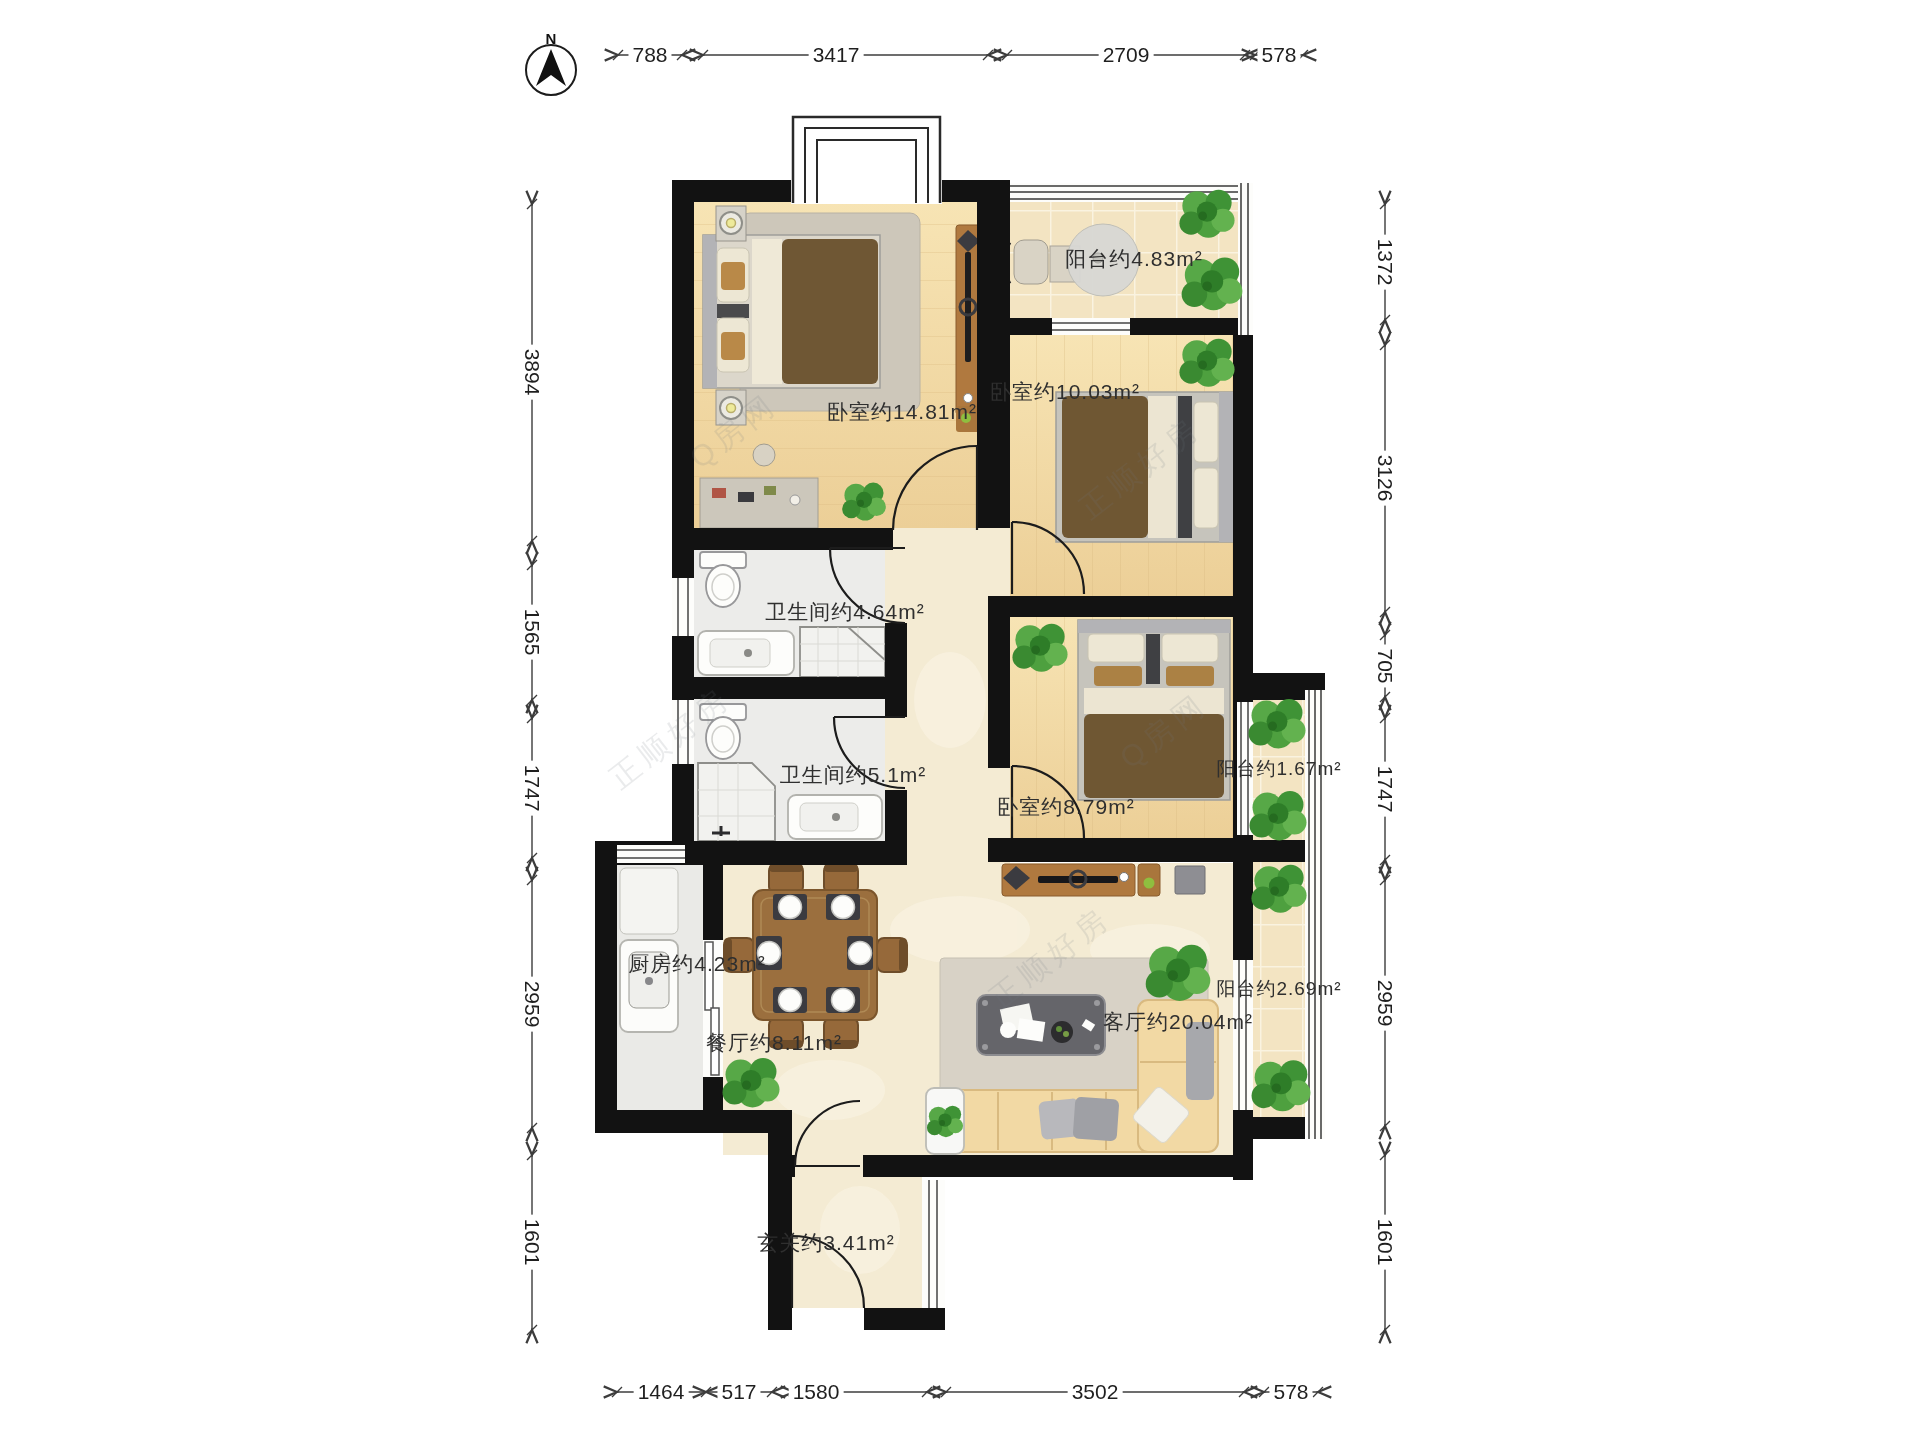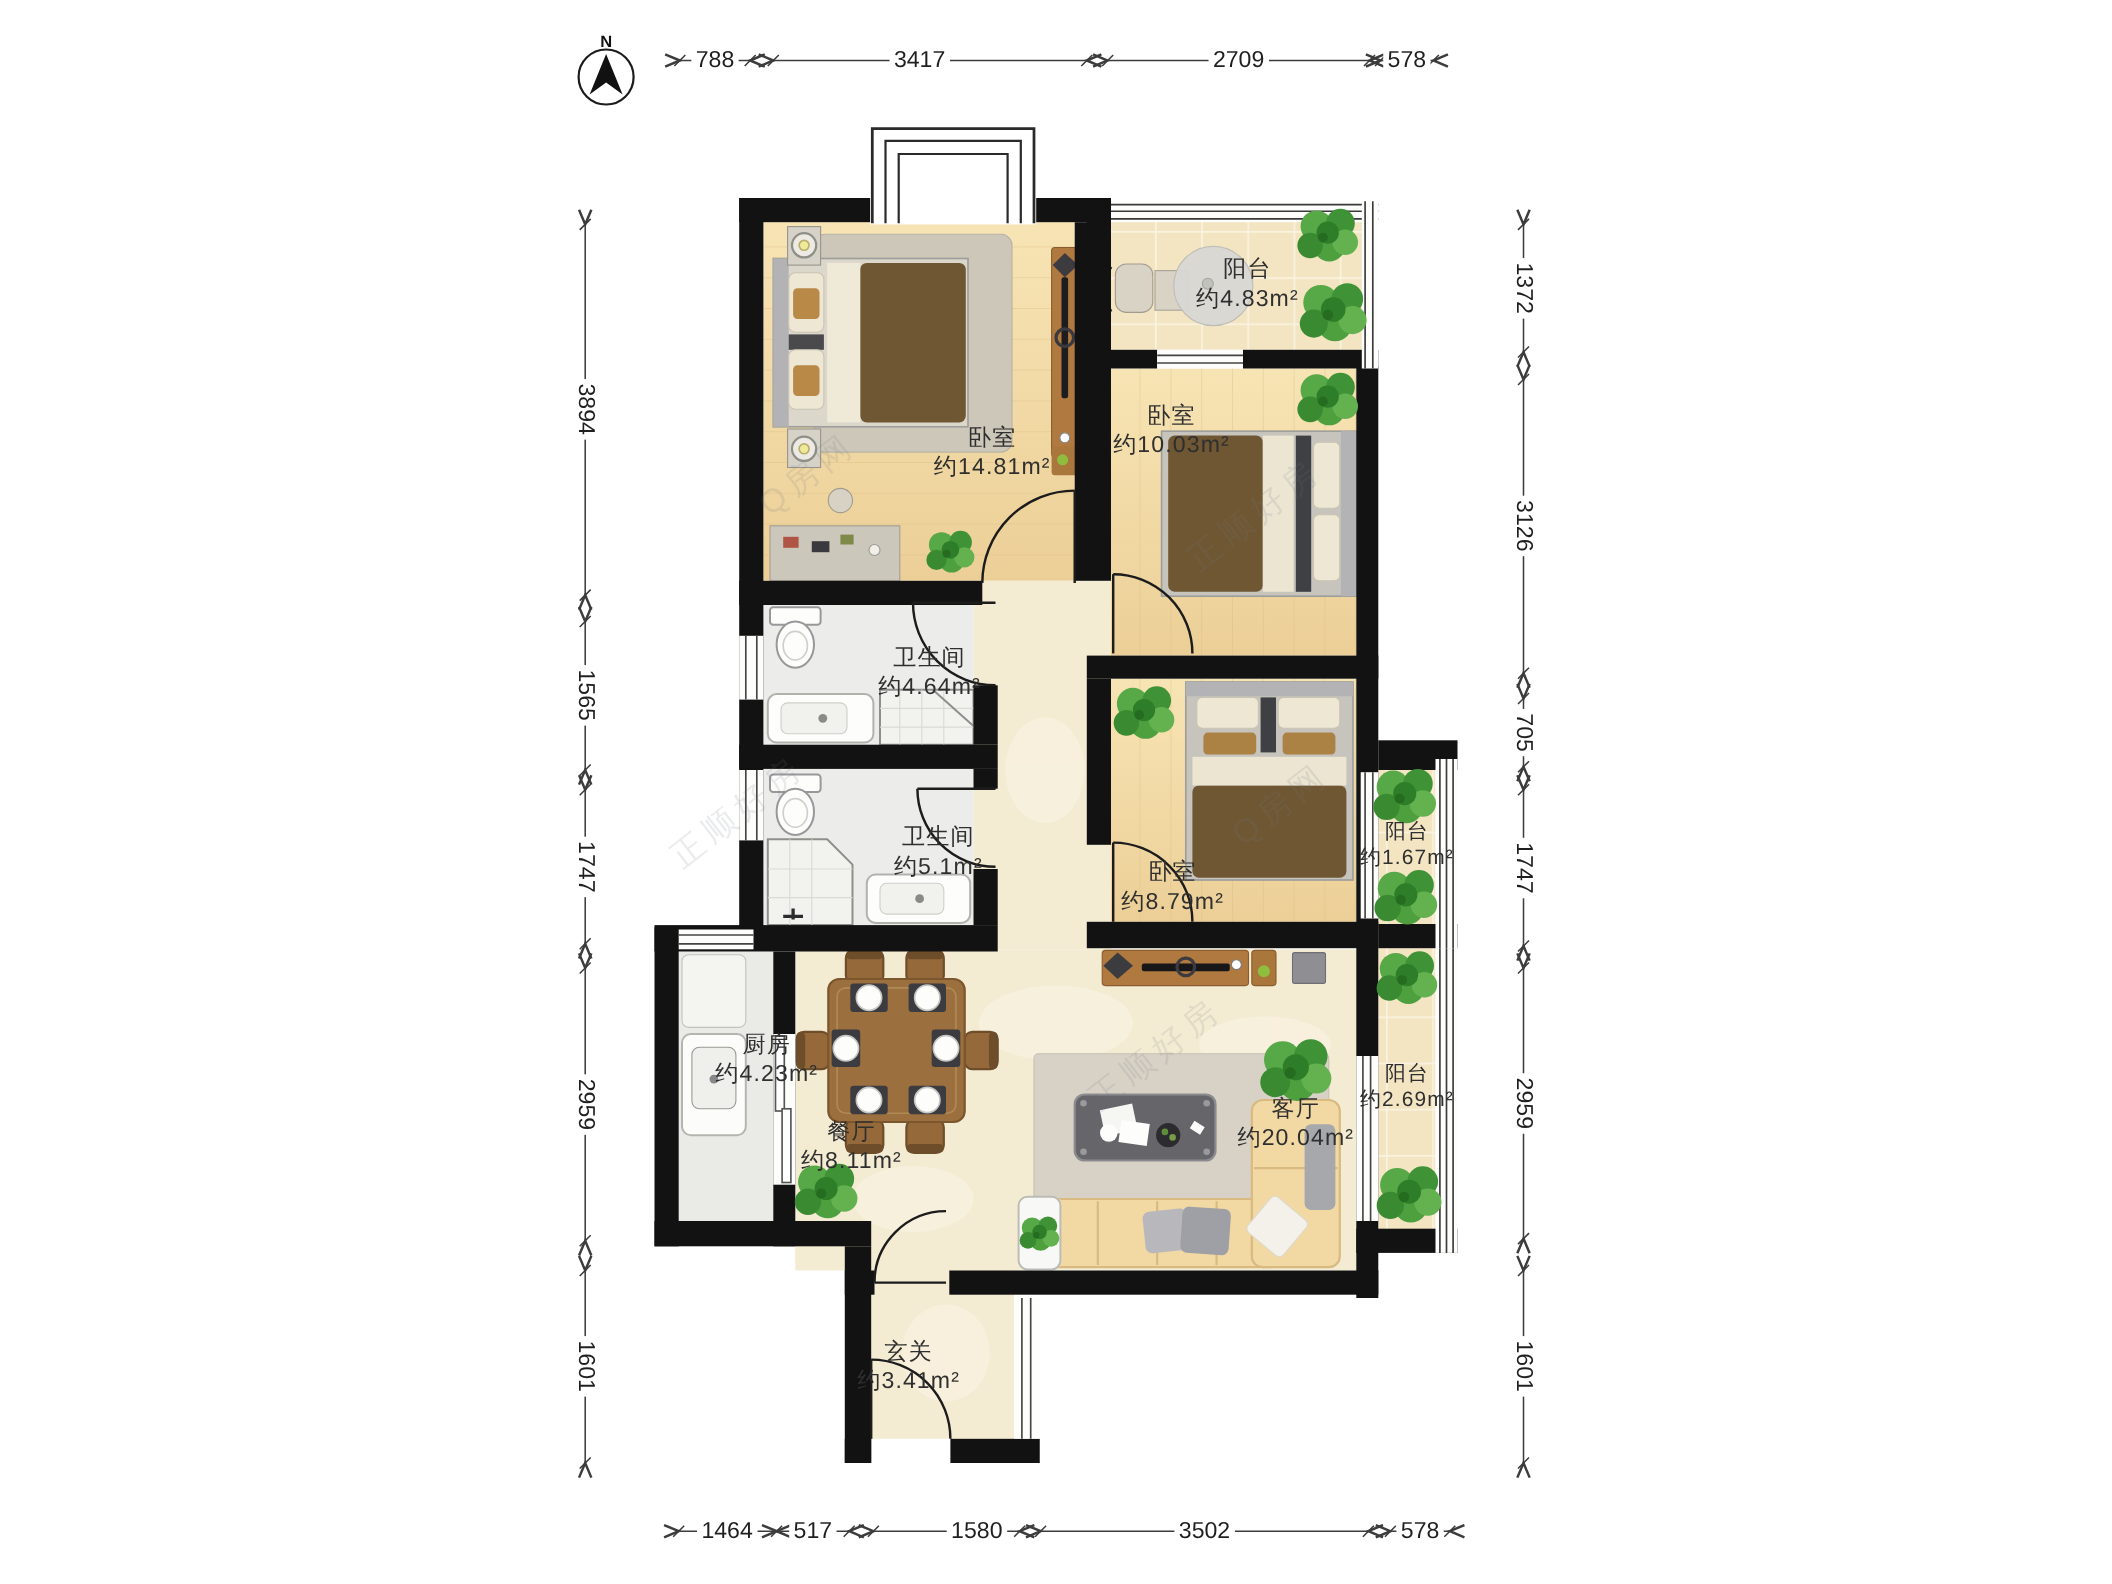--- a/index.html
+++ b/index.html
@@ -1,19 +1,19 @@
 <!DOCTYPE html>
 <html><head>
 <meta charset="utf-8">
 <style>
   html,body{margin:0;padding:0;background:#fff;}
   body{font-family:"Liberation Sans",sans-serif;}
   #stage{position:relative;width:1920px;height:1440px;background:#fff;overflow:hidden;}
   #plan-svg{position:absolute;left:0;top:0;}
-  .rlabel{position:absolute;transform:translate(-50%,-50%);display:flex;flex-direction:column;
+  .rlabel{position:absolute;transform:translate(-50%,-50%);display:flex;flex-direction:row;
           text-align:center;font-size:21px;line-height:1.28;color:#2f2f2f;white-space:nowrap;
           font-weight:500;letter-spacing:1px;}
   .dim{position:absolute;transform:translate(-50%,-50%);font-size:21px;color:#1f1f1f;
        background:#fff;padding:0 4px;white-space:nowrap;}
   .dim.v{transform:translate(-50%,-50%) rotate(90deg);}
   .north-n{position:absolute;transform:translate(-50%,-50%);font-size:15px;font-weight:bold;color:#111;}
   svg text.wm{font-size:30px;fill:#6f7880;opacity:0.14;letter-spacing:6px;}
 </style>
 </head>
 <body>
@@ -486,21 +486,21 @@
   <span>约3.41m²</span>
 </div>
 
 <span class="dim" style="left:650px;top:55px">788</span>
 <span class="dim" style="left:836px;top:55px">3417</span>
 <span class="dim" style="left:1126px;top:55px">2709</span>
 <span class="dim" style="left:1279px;top:55px">578</span>
 
 <span class="dim" style="left:661px;top:1392px">1464</span>
 <span class="dim" style="left:739px;top:1392px">517</span>
-<span class="dim" style="left:888px;top:1392px">1580</span>
+<span class="dim" style="left:816px;top:1392px">1580</span>
 <span class="dim" style="left:1095px;top:1392px">3502</span>
 <span class="dim" style="left:1291px;top:1392px">578</span>
 
 <span class="dim v" style="left:532px;top:372px">3894</span>
 <span class="dim v" style="left:532px;top:632px">1565</span>
 <span class="dim v" style="left:532px;top:788px">1747</span>
 <span class="dim v" style="left:532px;top:1004px">2959</span>
 <span class="dim v" style="left:532px;top:1242px">1601</span>
 
 <span class="dim v" style="left:1385px;top:262px">1372</span>

